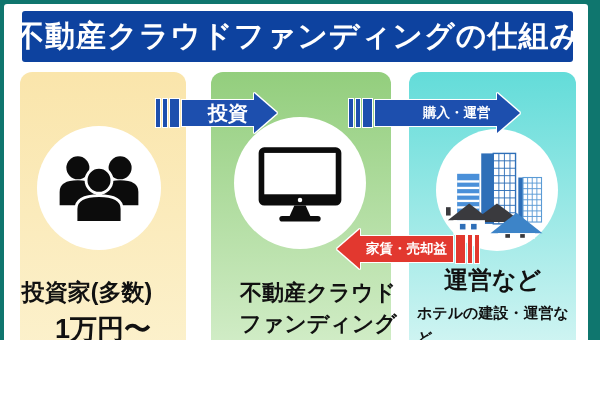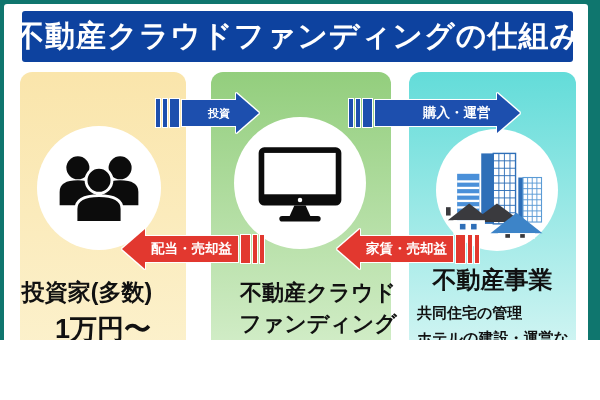--- a/index.html
+++ b/index.html
@@ -35,21 +35,21 @@
   .stripe-lg{width:9px; height:28px;}
   .arrow-blue .stripe-sm,.arrow-blue .stripe-lg,.arrow-blue .arrow-body{background:#1d4fae;}
   .arrow-red .stripe-sm,.arrow-red .stripe-lg,.arrow-red .arrow-body{background:#e2382f;}
   .arrow-body{
     height:26px; display:flex; align-items:center; padding:0 6px;
     color:#fff; white-space:nowrap;
   }
   .head-right{width:0; height:0; border-top:20px solid transparent; border-bottom:20px solid transparent; border-left:23px solid #1d4fae; margin-left:-3px;}
   .head-left{width:0; height:0; border-top:20px solid transparent; border-bottom:20px solid transparent; border-right:23px solid #e2382f; margin-right:-3px;}
   .arrow-invest{left:156px; top:93px;}
-  .arrow-invest .arrow-body{font-size:11px;padding-left:26px;}
+  .arrow-invest .arrow-body{font-size:20px;padding-left:26px;}
   .arrow-purchase{left:349px; top:93px;}
   .arrow-purchase .arrow-body{font-size:13.5px;padding-left:48px;}
   .arrow-dividend{left:122px; top:229px;}
   .arrow-rent{left:337px; top:229px;}
   .arrow-red .arrow-body{font-size:13.5px;}
   .label{position:absolute; text-align:center; line-height:1.25;}
   .investors-title{left:4px; width:166px; top:278px; font-size:23px;}
   .investors-amount{left:20px; width:166px; top:313px; font-size:27px;}
   .company-name{left:211px; width:180px; top:277px; font-size:22px; line-height:31px;padding-left:17px;}
   .business-title{left:409px; width:167px; top:265px; font-size:24px;}
@@ -127,43 +127,35 @@
   </div>
 
   <div class="arrow arrow-blue arrow-purchase">
     <div class="stripe-sm"></div>
     <div class="stripe-sm"></div>
     <div class="stripe-lg"></div>
     <div class="arrow-body">購入・運営</div>
     <div class="head-right"></div>
   </div>
 
-  <div class="arrow arrow-red arrow-dividend">
-    <div class="head-left"></div>
-    <div class="arrow-body">配当・売却益</div>
-    <div class="stripe-lg"></div>
-    <div class="stripe-sm"></div>
-    <div class="stripe-sm"></div>
-  </div>
 
   <div class="arrow arrow-red arrow-rent">
     <div class="head-left"></div>
     <div class="arrow-body">家賃・売却益</div>
     <div class="stripe-lg"></div>
     <div class="stripe-sm"></div>
     <div class="stripe-sm"></div>
   </div>
 
   <div class="label investors-title">投資家(多数)</div>
   <div class="label investors-amount">1万円〜</div>
 
   <div class="label company-name">
     <div>不動産クラウド</div>
     <div>ファンディング</div>
     <div>会社</div>
   </div>
 
-  <div class="label business-title">不動産事業</div>
+  <div class="label business-title">運営など</div>
   <div class="label business-details">
-    <div>共同住宅の管理</div>
     <div>ホテルの建設・運営など</div>
   </div>
 </div>
 
 </body></html>

